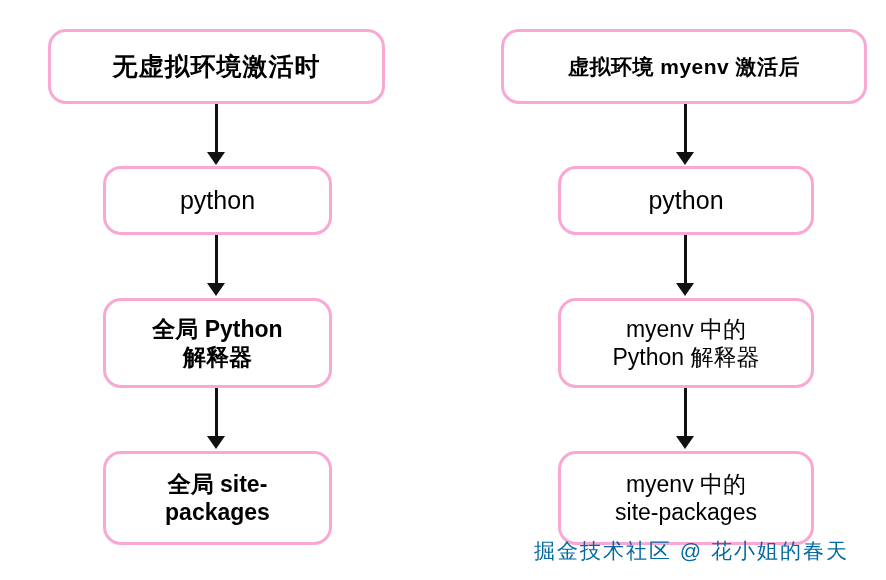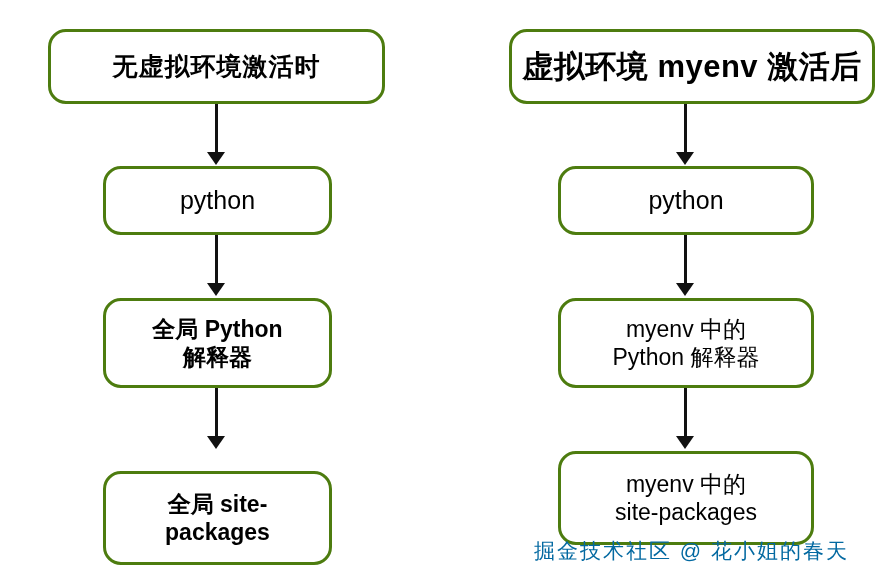--- a/index.html
+++ b/index.html
@@ -27,40 +27,40 @@
     top: 0;
     height: 580px;
   }
   .column.left  { left: 0;   width: 443px; }
   .column.right { left: 443px; width: 443px; }
 
   .node {
     position: absolute;
     box-sizing: border-box;
     background: #ffffff;
-    border: 3px solid #4d7c0f;
+    border: 3px solid #f9a8d4;
     border-radius: 18px;
     display: flex;
     align-items: center;
     justify-content: center;
     text-align: center;
     color: #000000;
     line-height: 1.22;
     white-space: pre-line;
     z-index: 2;
   }
 
   
   .n-l1 { left: 48px;  top: 29px;  width: 337px; height: 75px; font-size: 25px; font-weight: 700; letter-spacing: 1px; }
   .n-l2 { left: 103px; top: 166px; width: 229px; height: 69px; font-size: 25px; font-weight: 400; }
   .n-l3 { left: 103px; top: 298px; width: 229px; height: 90px; font-size: 23px; font-weight: 600; text-align: center; }
-  .n-l4 { left: 103px; top: 451px; width: 229px; height: 94px; font-size: 23px; font-weight: 600; margin-top: 20px; }
+  .n-l4 { left: 103px; top: 451px; width: 229px; height: 94px; font-size: 23px; font-weight: 600; }
 
   
-  .n-r1 { left: 66px;  top: 29px;  width: 366px; height: 75px; font-size: 31px; font-weight: 600; letter-spacing: 0.5px; }
+  .n-r1 { left: 58px;  top: 29px;  width: 366px; height: 75px; font-size: 21px; font-weight: 600; letter-spacing: 0.5px; }
   .n-r2 { left: 115px; top: 166px; width: 256px; height: 69px; font-size: 25px; font-weight: 400; }
   .n-r3 { left: 115px; top: 298px; width: 256px; height: 90px; font-size: 23px; font-weight: 500; }
   .n-r4 { left: 115px; top: 451px; width: 256px; height: 94px; font-size: 23px; font-weight: 500; }
 
   
   .connector {
     position: absolute;
     width: 0;
     z-index: 1;
     border-left: 3px solid #111111;

